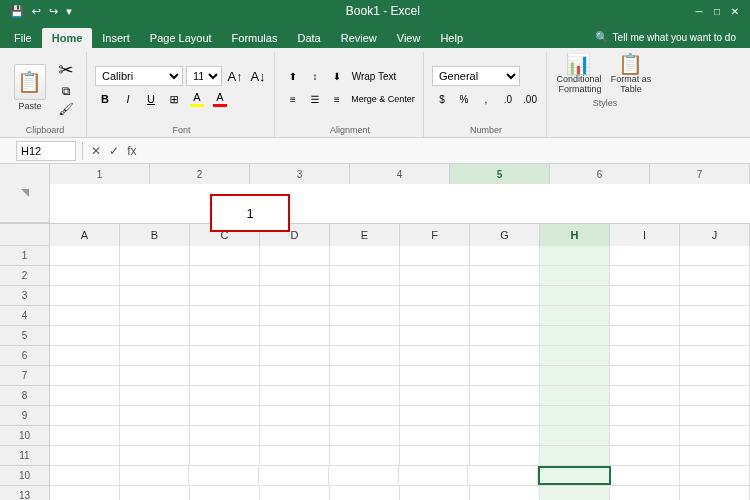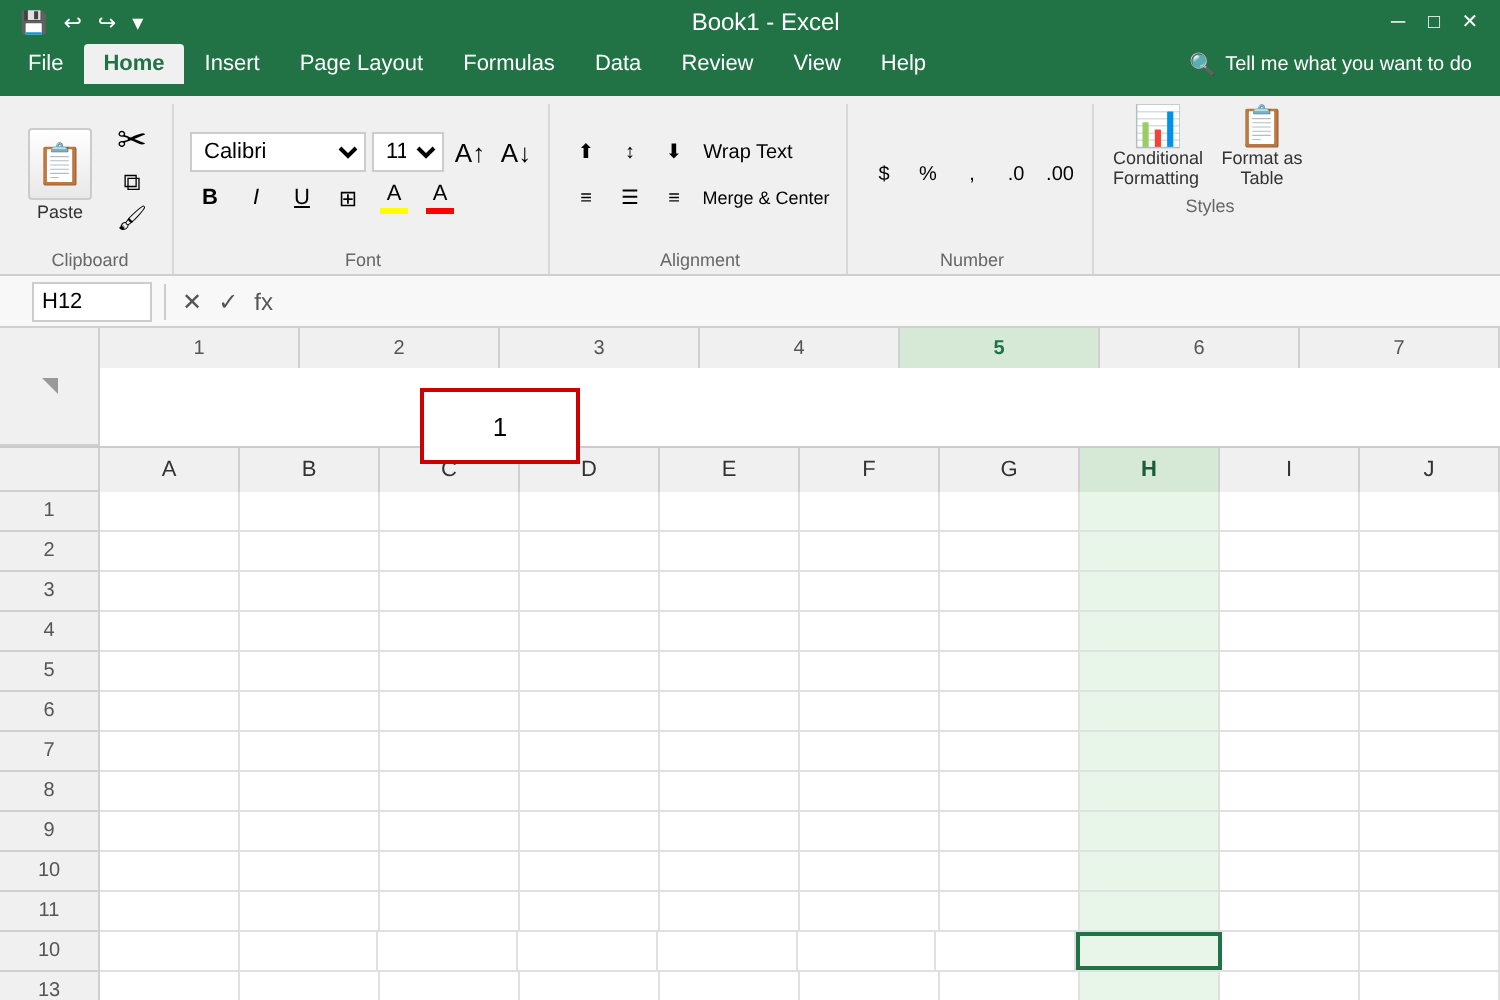--- a/index.html
+++ b/index.html
@@ -20,21 +20,21 @@
     .title-bar-right { display: flex; gap: 4px; }
     .title-btn { width: 14px; height: 14px; display: flex; align-items: center; justify-content: center; font-size: 10px; color: white; cursor: pointer; }
     .quick-access { display: flex; gap: 4px; align-items: center; }
     .qa-btn { color: white; font-size: 11px; cursor: pointer; padding: 0 2px; }
 
     
     .ribbon-tabs {
       height: 26px;
       background: #217346;
       display: flex;
-      align-items: flex-start;
+      align-items: flex-end;
       padding: 0 4px;
     }
     .ribbon-tab {
       padding: 4px 10px;
       font-size: 11px;
       color: white;
       cursor: pointer;
       border-radius: 2px 2px 0 0;
     }
     .ribbon-tab.active {
@@ -307,36 +307,42 @@
         <div class="align-btn">☰</div>
         <div class="align-btn">≡</div>
         <div class="align-btn" style="font-size:9px;width:68px;">Merge &amp; Center</div>
       </div>
     </div>
     <span class="ribbon-group-label">Alignment</span>
   </div>
 
   <div class="ribbon-group">
     <div style="flex:1;display:flex;flex-direction:column;gap:3px;justify-content:center;">
+      <select class="number-select">
+        <option>General</option>
+        <option>Number</option>
+        <option>Currency</option>
+        <option>Percentage</option>
+      </select>
       <div class="number-btns">
         <div class="num-btn">$</div>
         <div class="num-btn">%</div>
         <div class="num-btn">,</div>
         <div class="num-btn">.0</div>
         <div class="num-btn">.00</div>
       </div>
     </div>
     <span class="ribbon-group-label">Number</span>
   </div>
 
   <div class="ribbon-group">
     <div class="styles-section">
       <div class="style-btn">
         <div style="font-size:20px;line-height:1;">📊</div>
-        <span style="font-size:9px;color:#333;text-align:left;white-space:pre;">Conditional
+        <span style="font-size:9px;color:#333;text-align:right;white-space:pre;">Conditional
 Formatting</span>
       </div>
       <div class="style-btn">
         <div style="font-size:20px;line-height:1;">📋</div>
         <span style="font-size:9px;color:#333;text-align:center;white-space:pre;">Format as
 Table</span>
       </div>
     </div>
     <span class="ribbon-group-label">Styles</span>
   </div>

